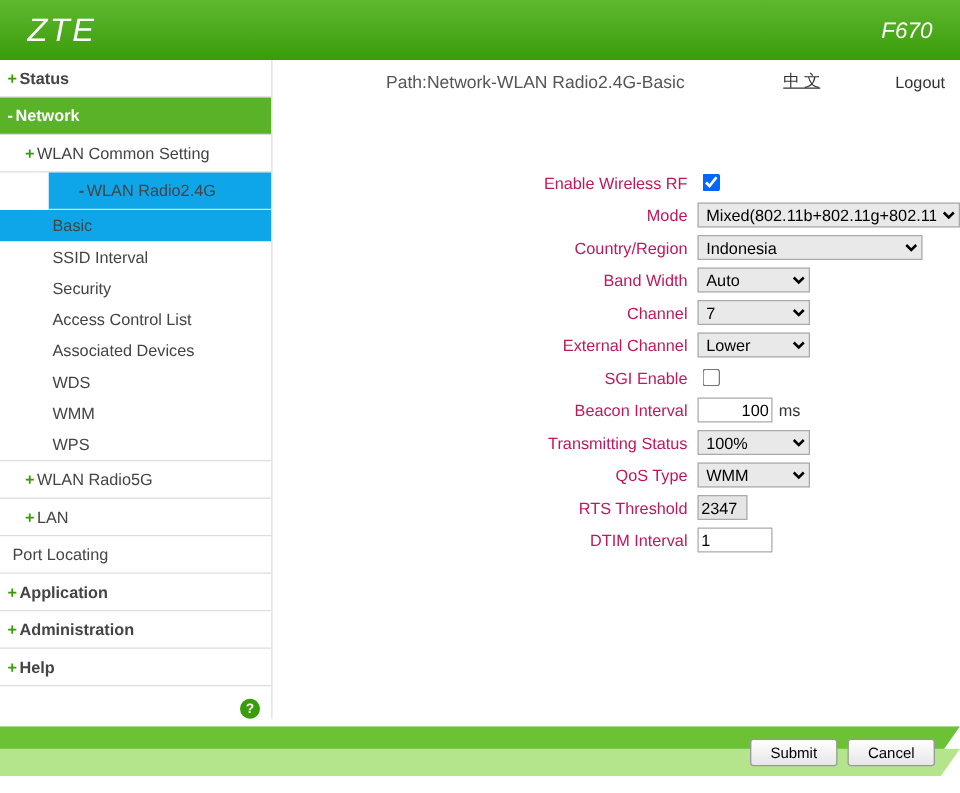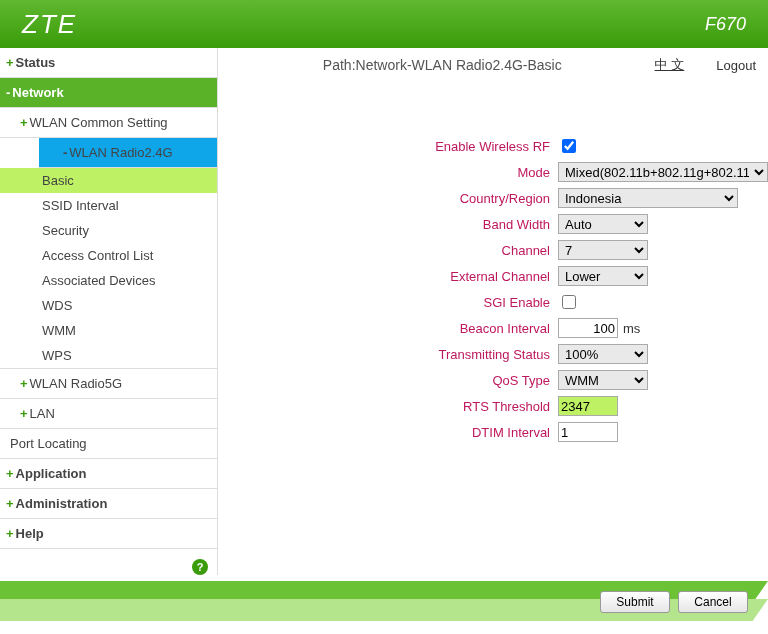--- a/index.html
+++ b/index.html
@@ -62,38 +62,38 @@
     padding-left: 24px;
     margin-left: 39px;
   }
   .sb-sub3 {
     padding-left: 42px;
     border-bottom: none;
     padding-top: 5px;
     padding-bottom: 5px;
   }
   .sb-sub3.active {
-    background: #bef264;
+    background: #0ea5e9;
   }
   .sb-plain { font-weight: normal; }
   .main {
     flex: 1;
     position: relative;
     border-left: 1px solid #ddd;
     min-height: 520px;
     padding-bottom: 20px;
   }
   .topbar {
     padding: 8px 12px 12px 12px;
     display: flex;
     align-items: center;
     color: #555;
   }
   .breadcrumb { flex: 1; font-size: 14px; color: #555; text-align: center; }
-  .lang { color: #333; text-decoration: underline; margin-right: 32px; cursor: pointer; }
+  .lang { color: #333; text-decoration: underline; margin-right: 60px; cursor: pointer; }
   .logout { color: #333; cursor: pointer; }
   .form {
     margin-top: 50px;
     margin-left: 100px;
   }
   .row {
     display: flex;
     align-items: center;
     margin-bottom: 6px;
     font-size: 13px;
@@ -257,21 +257,21 @@
       </div>
       <div class="row">
         <div class="lbl">QoS Type</div>
         <div class="ctl">
             <select style="width:90px"><option>WMM</option></select>
           </div>
       </div>
       <div class="row">
         <div class="lbl">RTS Threshold</div>
         <div class="ctl">
-            <input type="text" style="width: 60px; background: #bef264;" value="2347">
+            <input type="text" style="width: 40px; background: #e5e5e5;" value="2347">
           </div>
       </div>
       <div class="row">
         <div class="lbl">DTIM Interval</div>
         <div class="ctl">
             <input type="text" style="width: 60px; background: rgb(255, 255, 255);" value="1">
           </div>
       </div>
     </div>
   </div>

